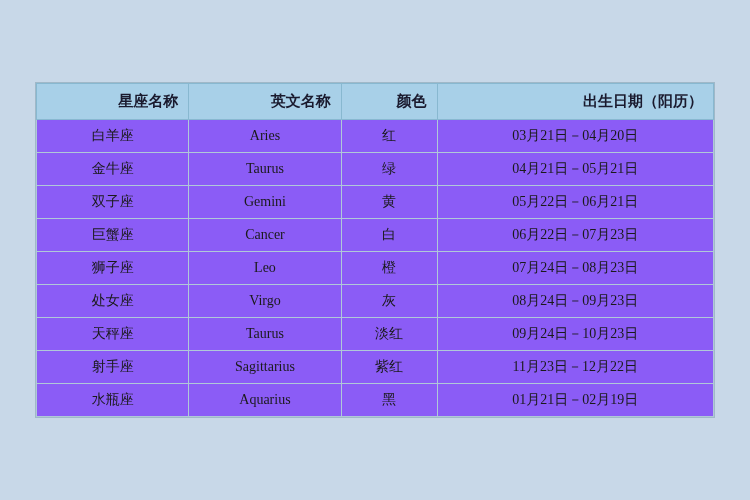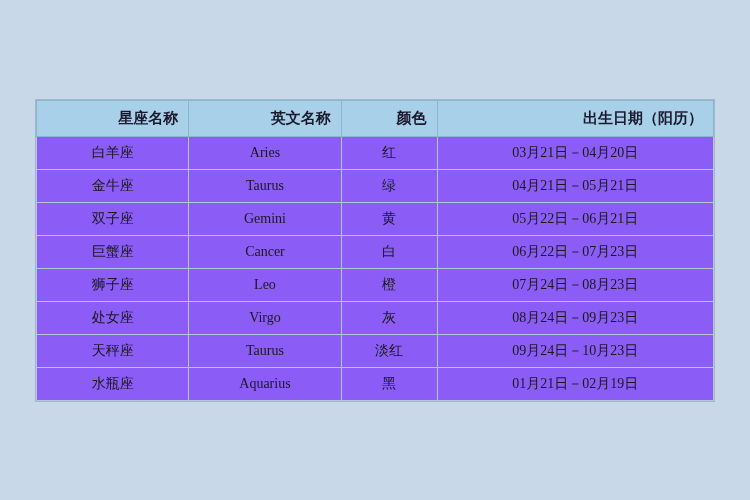--- a/index.html
+++ b/index.html
@@ -108,20 +108,26 @@
           <td>灰</td>
           <td>08月24日－09月23日</td>
         </tr>
         <tr>
           <td>天秤座</td>
           <td>Taurus</td>
           <td>淡红</td>
           <td>09月24日－10月23日</td>
         </tr>
         <tr>
+          <td>射手座</td>
+          <td>Sagittarius</td>
+          <td>紫红</td>
+          <td>11月23日－12月22日</td>
+        </tr>
+        <tr>
           <td>水瓶座</td>
           <td>Aquarius</td>
           <td>黑</td>
           <td>01月21日－02月19日</td>
         </tr>
       </tbody>
   </table>
 </div>
 
 </body></html>

